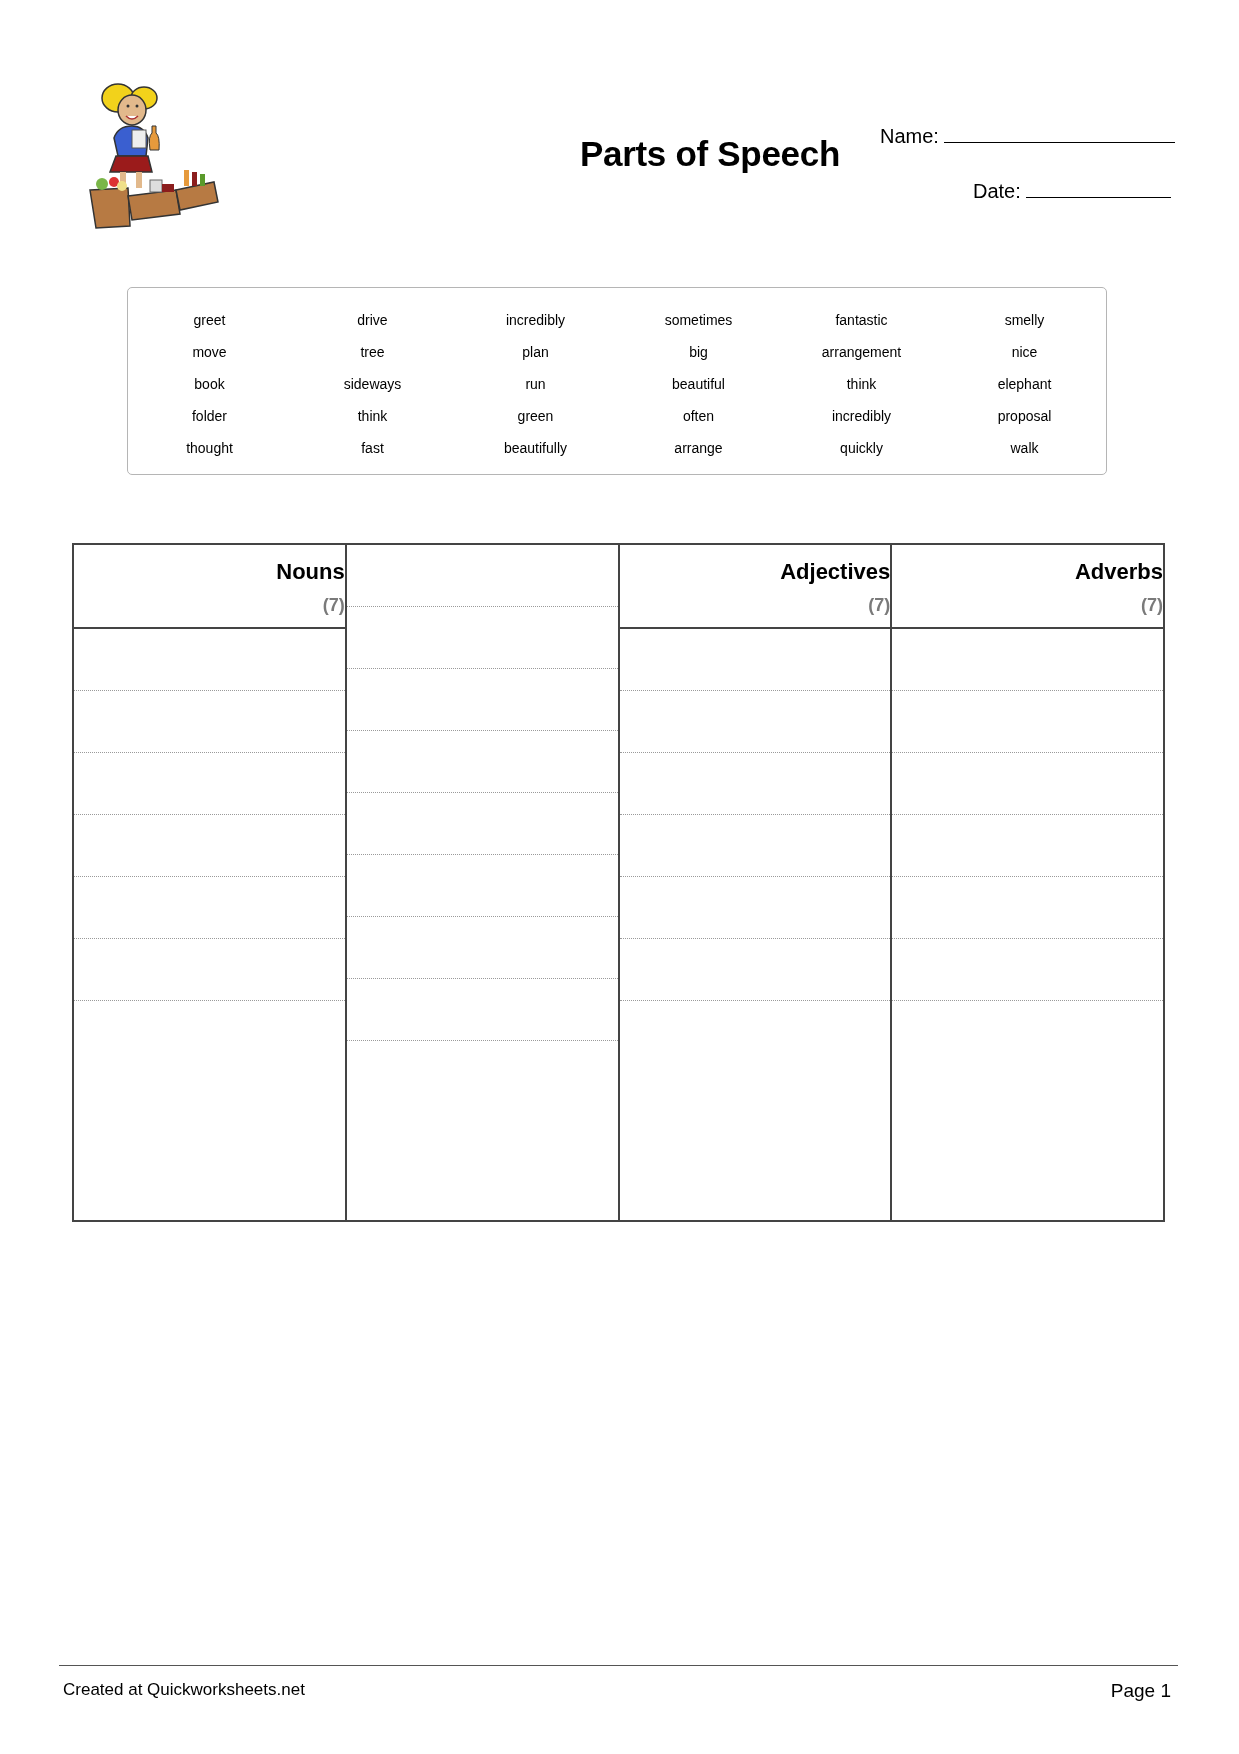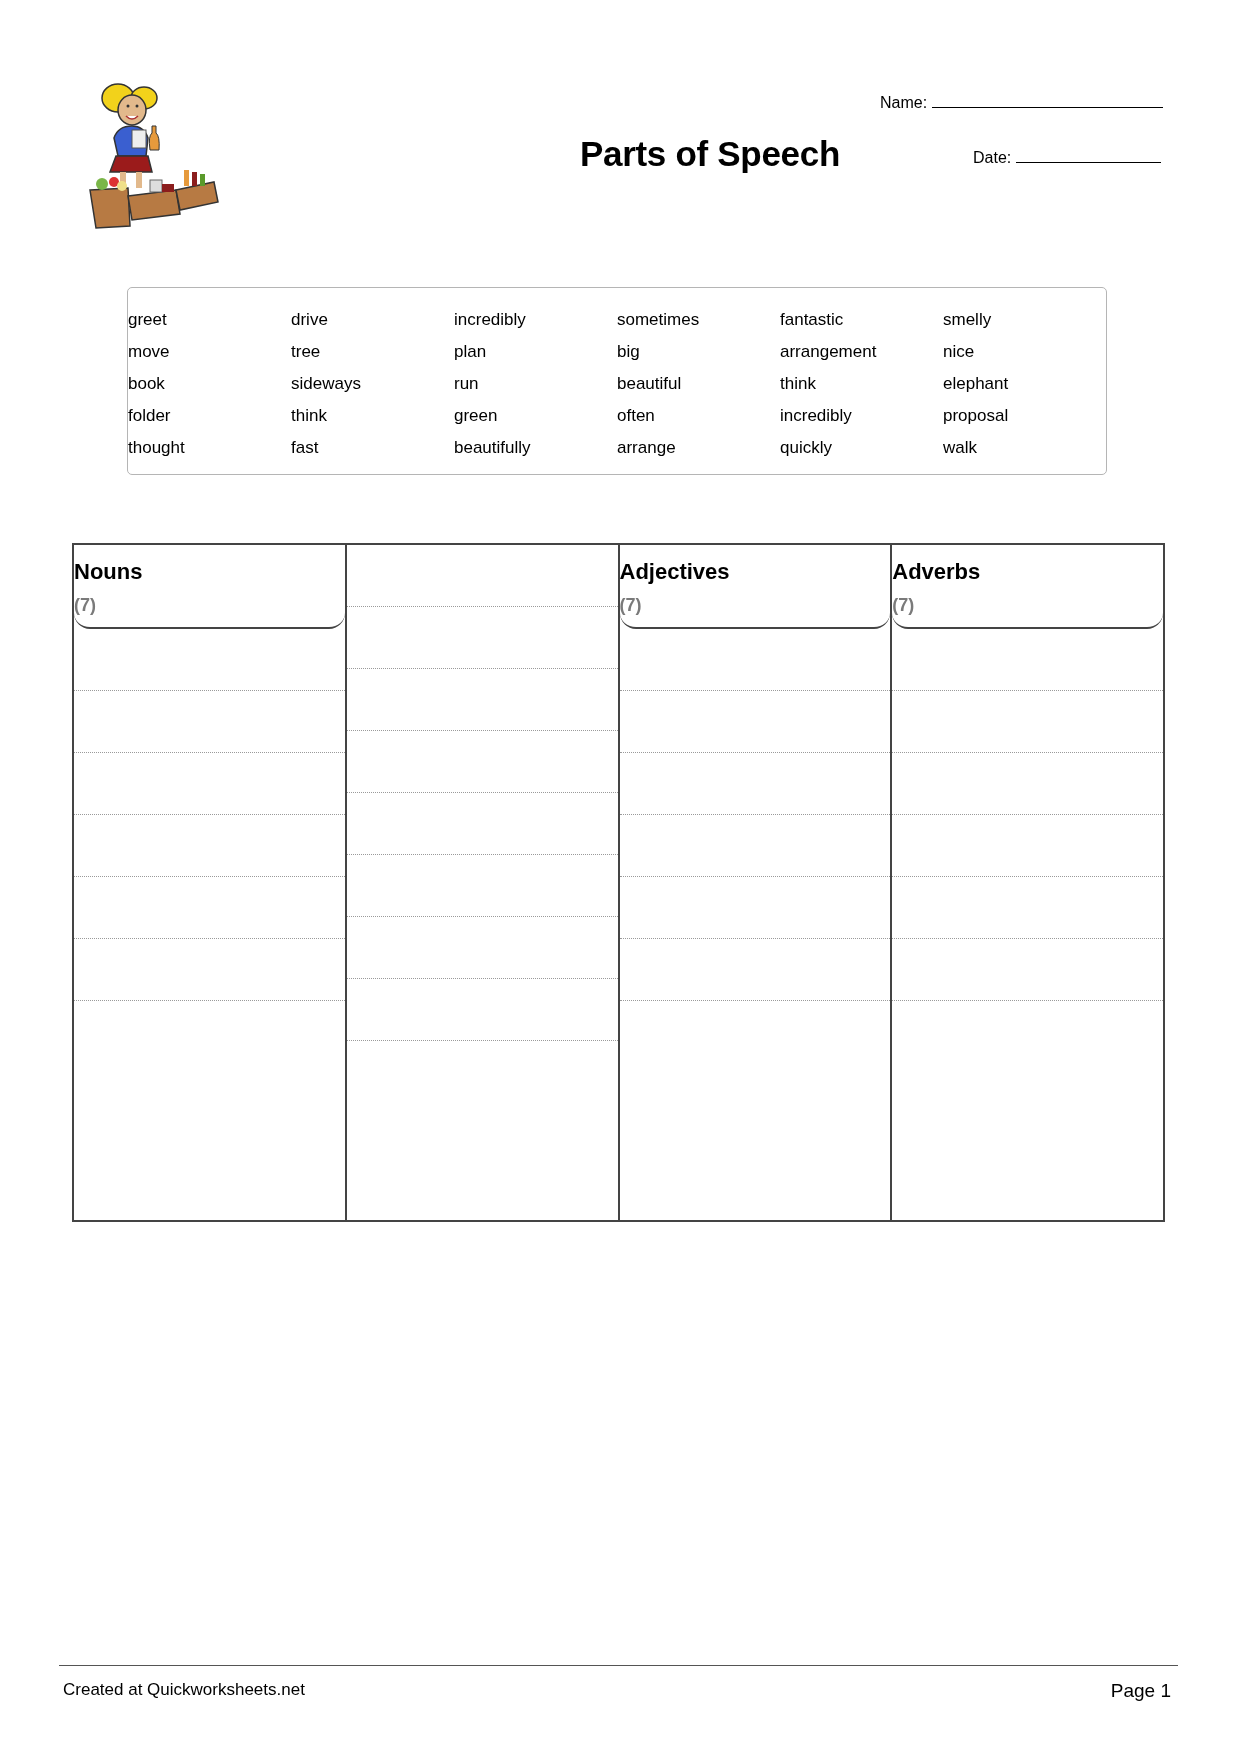--- a/index.html
+++ b/index.html
@@ -2,36 +2,36 @@
 <html><head>
   <meta charset="utf-8">
   <style>
     html, body { margin:0; padding:0; background:#ffffff; }
     body { width:1239px; height:1754px; position:relative; overflow:hidden;
            font-family:"Liberation Sans", sans-serif; color:#000; }
     .abs { position:absolute; }
     #logo { left:88px; top:78px; width:142px; height:152px; }
     #title { left:400px; top:134px; width:440px; text-align:right;
              font-size:35px; font-weight:bold; letter-spacing:-0.3px; }
-    .field { font-size:16px; white-space:nowrap; }
+    .field { font-size:20px; white-space:nowrap;margin-top:32px; }
     .field .line { display:inline-block; border-bottom:1px solid #000; height:14px; vertical-align:baseline; margin-left:5px; }
     #name-field { left:880px; top:93px; }
     #name-field .line { width:231px; }
     #date-field { left:973px; top:148px; }
     #date-field .line { width:145px; }
     #wordbank { left:127px; top:287px; width:980px; height:188px;
                 border:1.5px solid #b5b5b5; border-radius:5px; box-sizing:border-box; }
     #wordbank-grid { position:absolute; left:0; top:20px; width:100%;
                      display:grid; grid-template-columns:repeat(6, 163px); justify-content:center; }
-    .word { font-size:17px; height:32px; line-height:24px; }
+    .word { text-align:center; font-size:14px; height:32px; line-height:24px; }
     #sort-table { left:72px; top:543px; width:1093px; height:679px;
                   border:2px solid #444; box-sizing:border-box; display:flex; }
     .col { position:relative; flex:1; height:100%; border-right:2px solid #444; box-sizing:border-box; }
     .col:last-child { border-right:none; }
-    .col-head { height:84px; border-bottom:2px solid #444; box-sizing:border-box; text-align:left;border-radius:16px; }
+    .col-head { height:84px; border-bottom:2px solid #444; box-sizing:border-box; text-align:right; }
     .col-title { display:block; padding-top:14px; font-size:22px; font-weight:bold; line-height:26px; }
     .col-count { display:block; font-size:18px; font-weight:bold; color:#7a7a7a; line-height:24px; margin-top:8px; }
     .slot { height:62px; border-bottom:1.5px dotted #9a9a9a; box-sizing:border-box; }
     #footer-rule { left:59px; top:1665px; width:1119px; height:0; border-top:1.5px solid #555; }
     #footer-left { left:63px; top:1680px; font-size:17px; }
     #footer-right { right:68px; top:1680px; font-size:19px; }
   </style>
 </head>
 <body>
 

